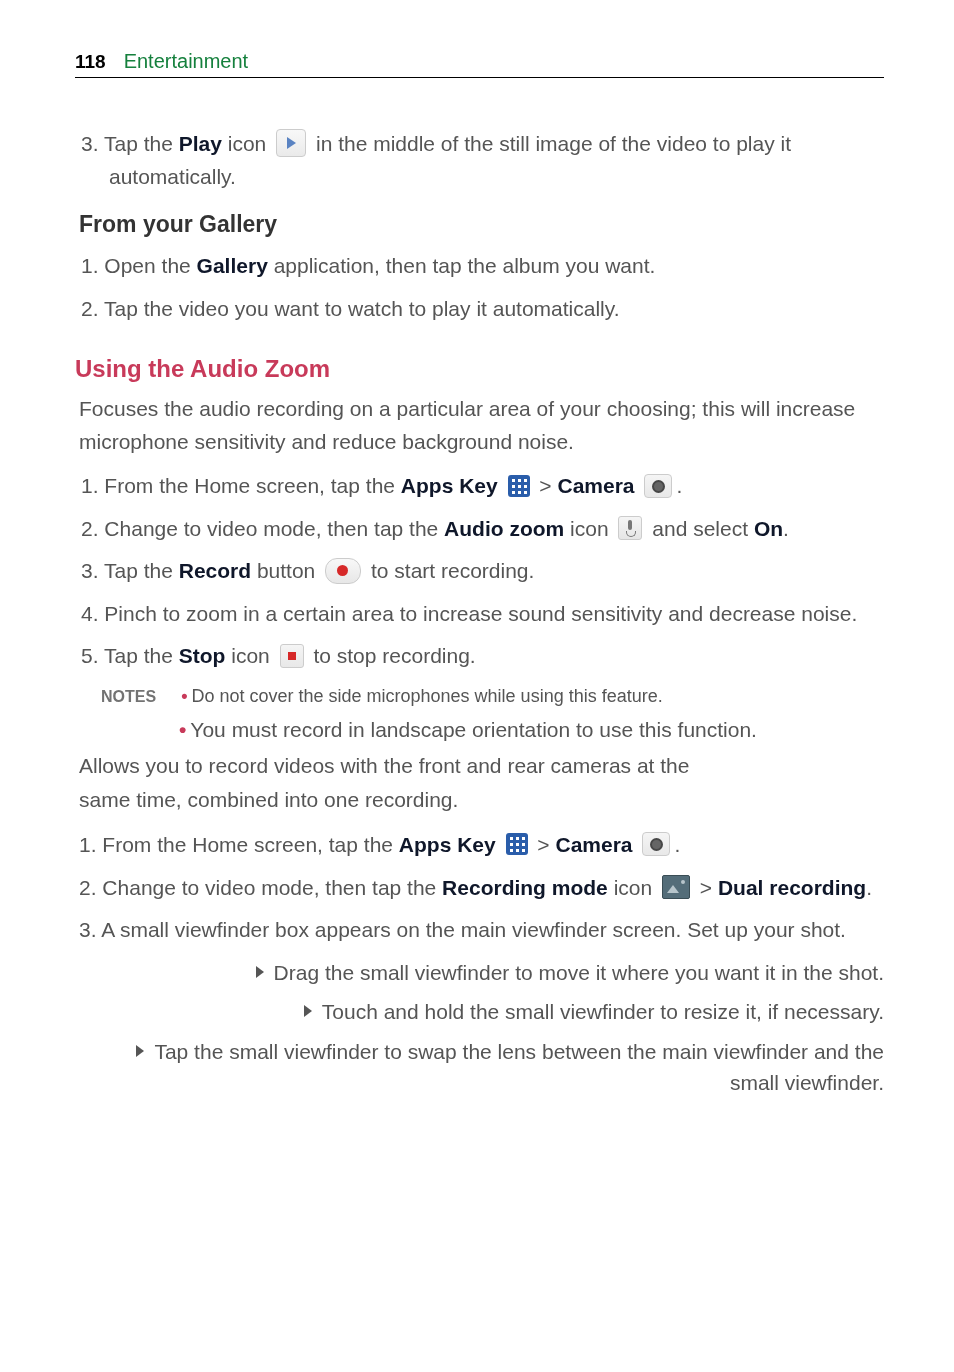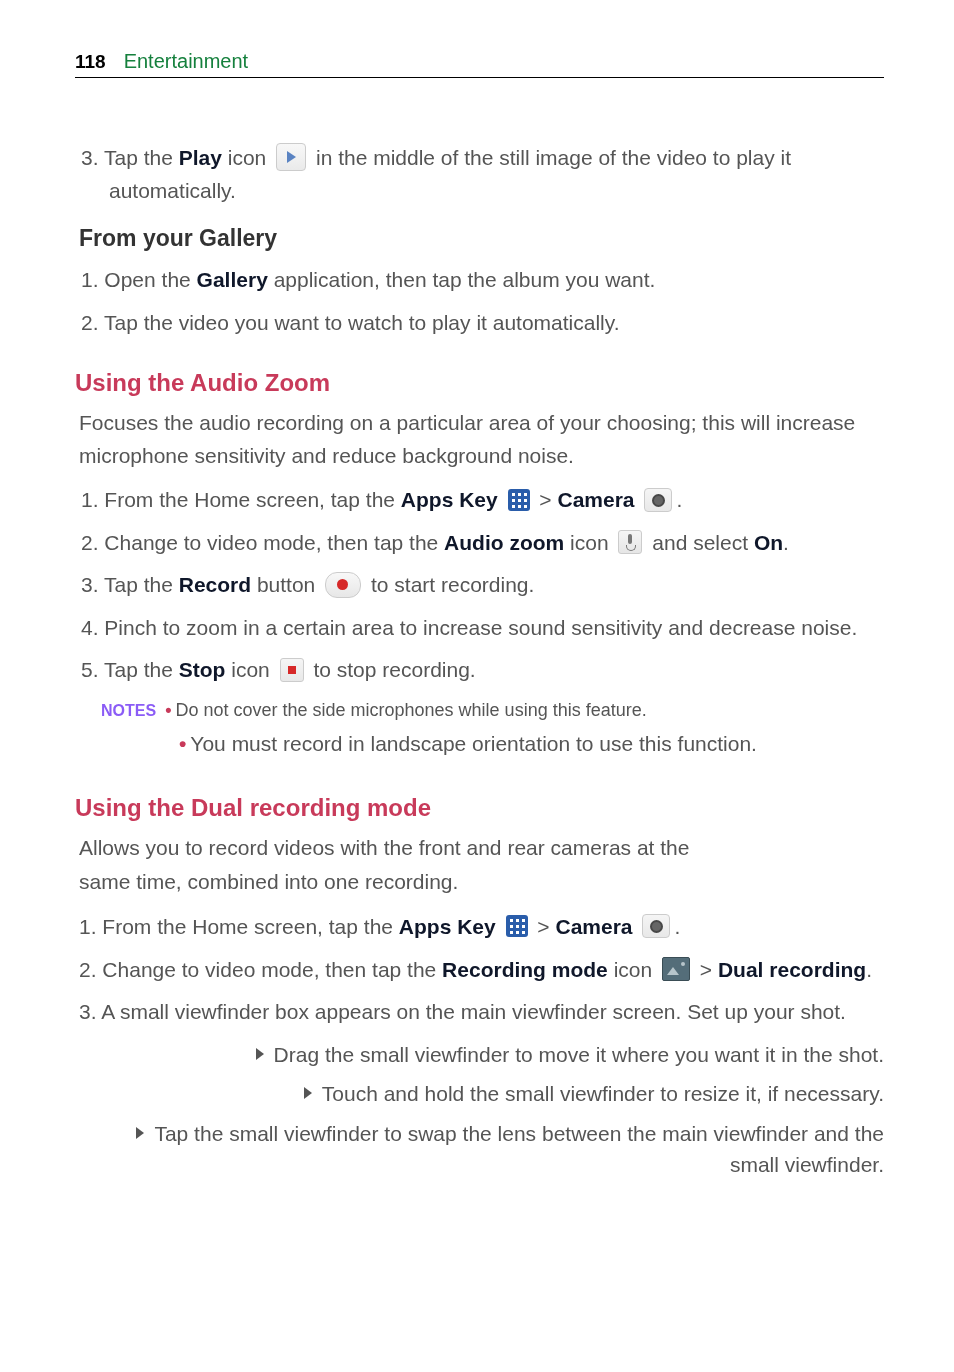--- a/index.html
+++ b/index.html
@@ -13,21 +13,21 @@
   }
   .page {
     padding: 50px 70px 60px 75px;
     box-sizing: border-box;
   }
   .header-row {
     display: flex;
     align-items: center;
     border-bottom: 1.5px solid #000;
     padding-bottom: 4px;
-    margin-bottom: 64px;
+    margin-bottom: 50px;
   }
   .page-number {
     font-weight: bold;
     font-size: 19px;
     color: #000;
     margin-right: 18px;
   }
   .section-title {
     font-size: 20px;
     color: #15803d;
@@ -60,24 +60,24 @@
     color: #555;
     margin: 0 0 12px 4px;
   }
   .notes-line {
     margin: 10px 0 0 26px;
     font-size: 18px;
     line-height: 1.5;
     color: #555;
   }
   .notes-label {
-    color: #8b5cf6;
+    color: #737373;
     font-weight: 700;
     font-size: 16px;
-    margin-right: 4px;
+    margin-right: 20px;
   }
   .notes-bullet {
     color: #c83a5a;
     font-weight: 700;
     margin-right: 4px;
   }
   .notes-indent {
     margin-left: 104px;
     font-size: 21px;
     line-height: 1.9;
@@ -290,21 +290,20 @@
   </p>
 
   <div class="notes-line">
     <span class="notes-label">NOTES</span>
     <span class="notes-bullet">•</span><span>Do not cover the side microphones while using this feature.</span>
   </div>
   <div class="notes-indent">
     <span class="notes-bullet">•</span><span>You must record in landscape orientation to use this function.</span>
   </div>
 
-  <div class="heading-red">Using the Dual recording mode</div>
   <p class="para" style="margin-bottom:2px">Allows you to record videos with the front and rear cameras at the</p>
   <p class="para">same time, combined into one recording.</p>
 
   <p class="step" style="padding-left:26px;text-indent:-22px">
     <span>1.</span>
     <span>From the Home screen, tap the </span><span class="bold">Apps Key</span> <span class="icon icon-apps"></span><span> &gt; </span><span class="bold">Camera</span> <span class="icon icon-camera"></span><span>.</span>
   </p>
 
   <p class="step" style="padding-left:26px;text-indent:-22px">
     <span>2.</span>

